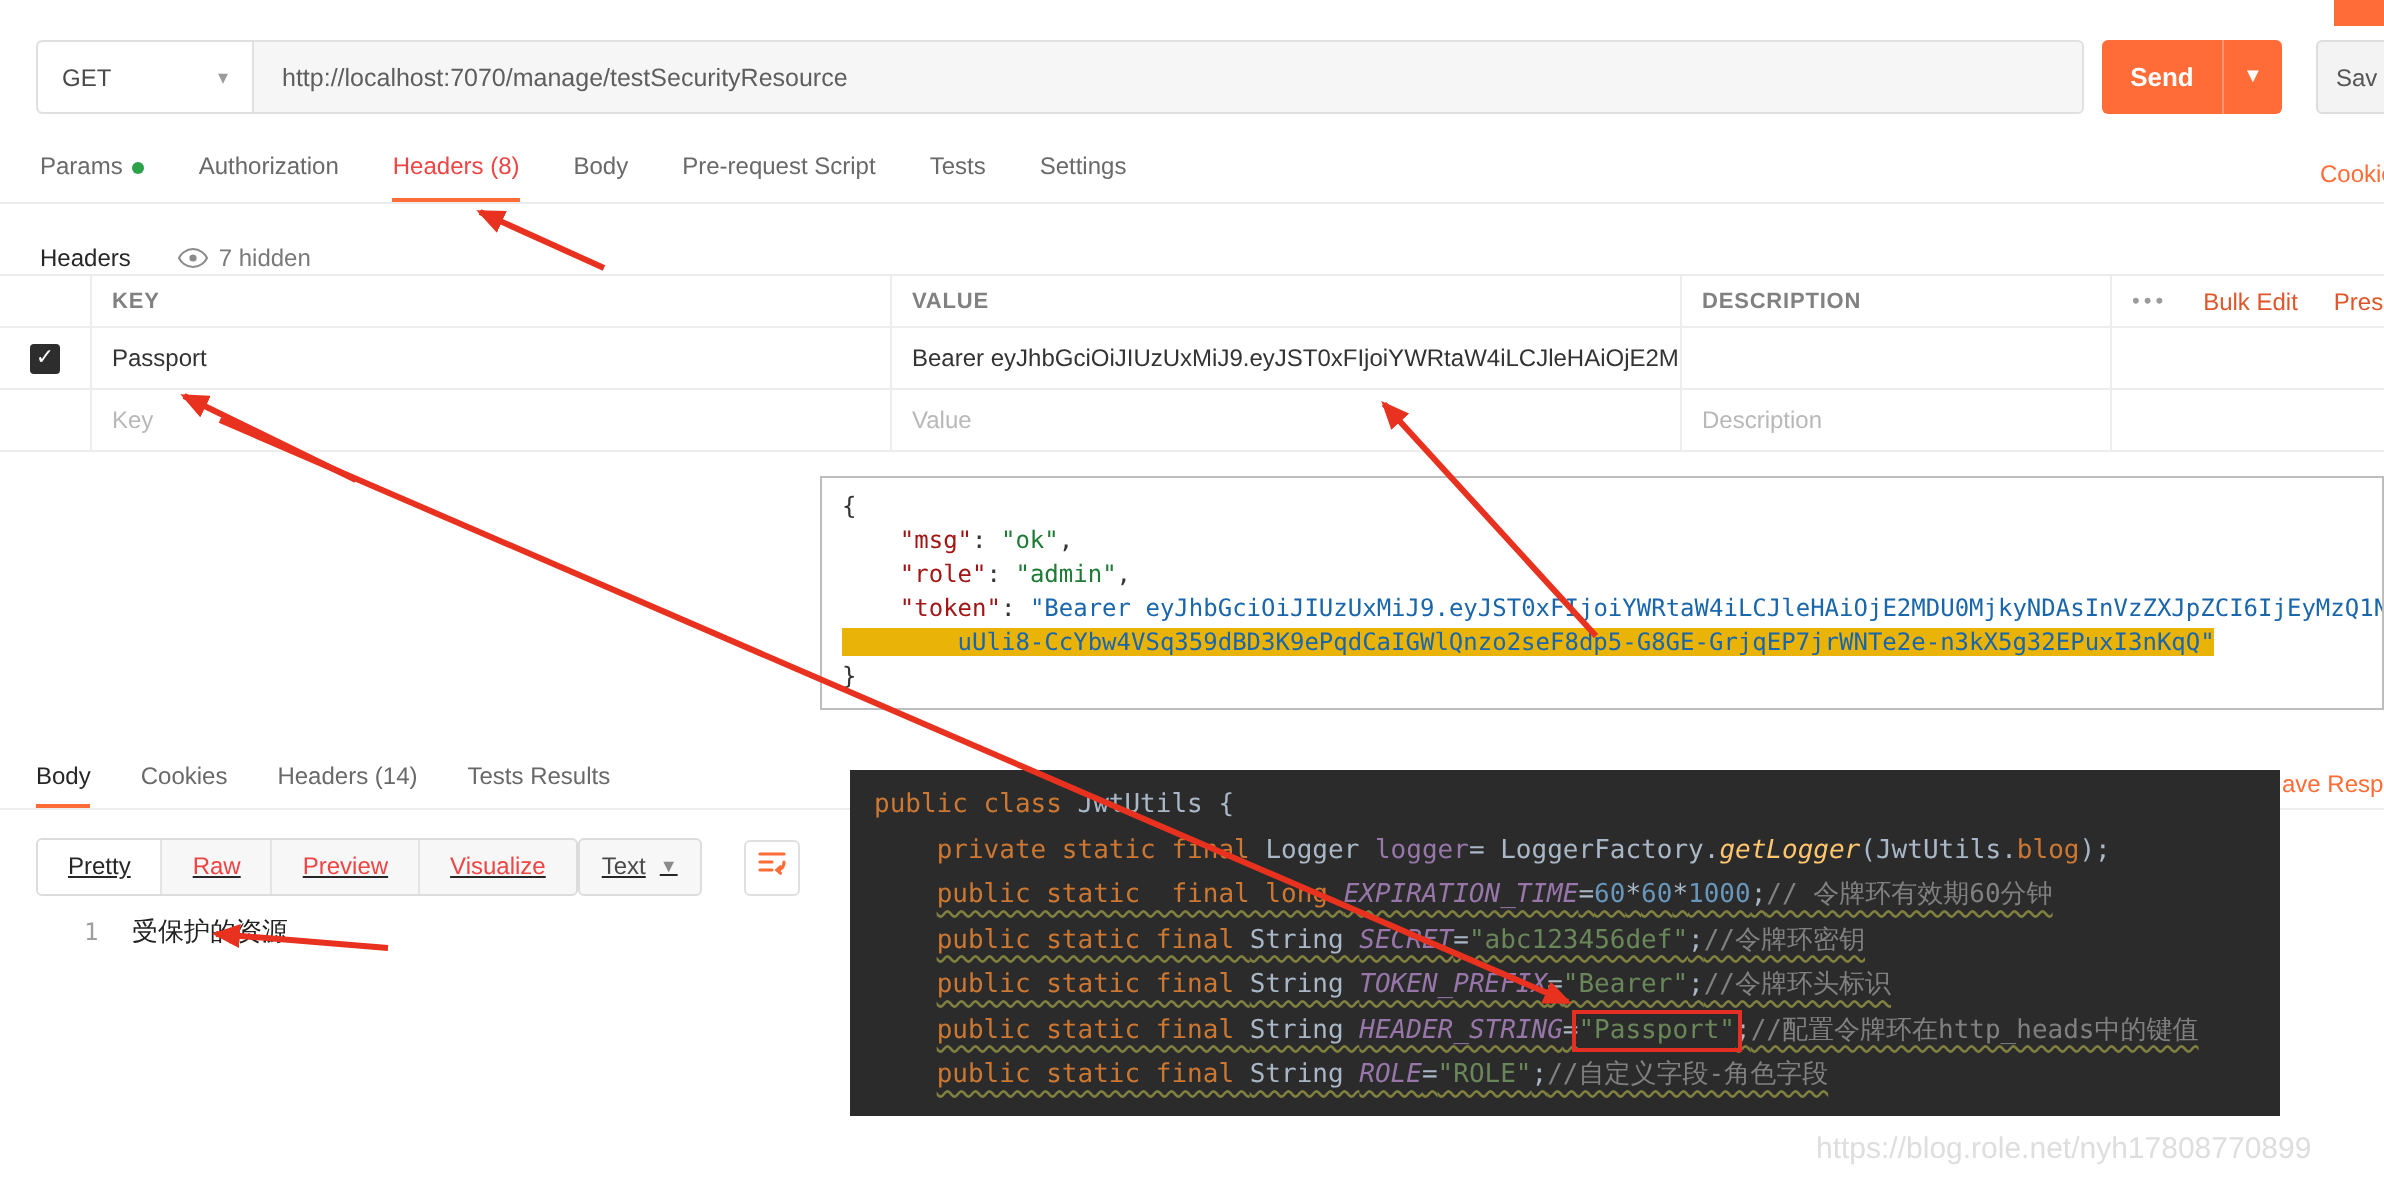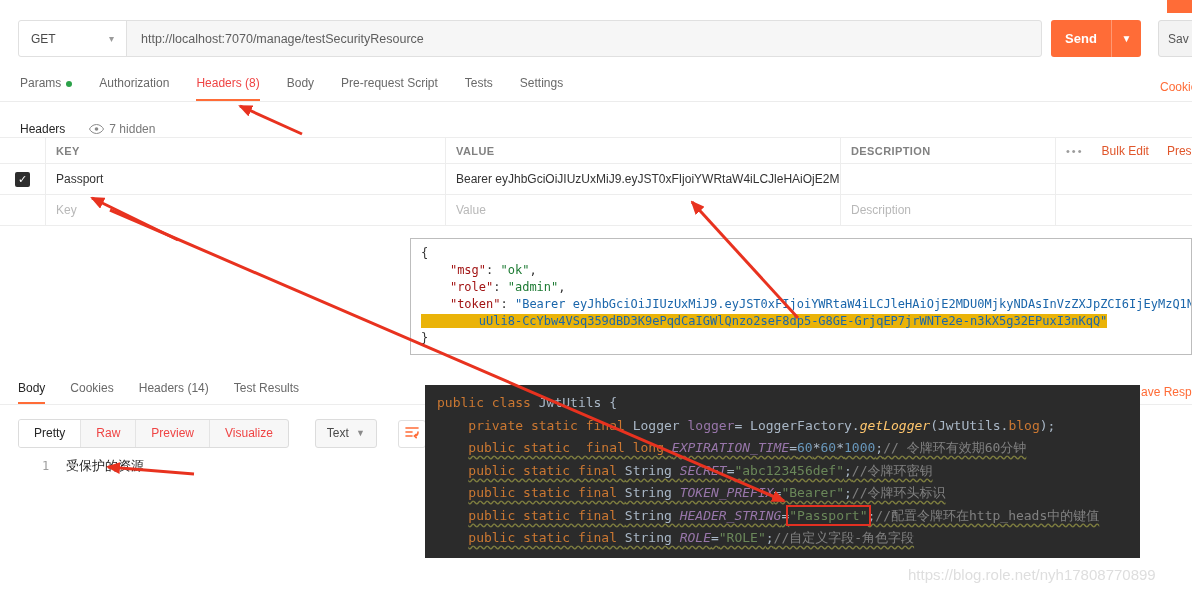--- a/index.html
+++ b/index.html
@@ -70,27 +70,27 @@
   .cl.hl span { background:#eab308; }
 
   
   .restabs { position:absolute; left:0; top:381px; width:100%; height:24px;
     border-bottom:1px solid #EDEDED; display:flex; gap:25px; padding-left:18px; }
   .restab { font-size:12px; color:#696969; padding-bottom:7px; cursor:pointer; white-space:nowrap; }
   .restab.active { color:#262626; border-bottom:2px solid #FF6C37; }
   .save-resp { position:absolute; left:1141px; top:385px; font-size:12px; color:#FF6C37;
     z-index:5; white-space:nowrap; cursor:pointer; }
 
-  .viewbar { position:absolute; left:18px; top:419px; height:29px; display:flex; align-items:center; }
+  .viewbar { position:absolute; left:18px; top:419px; height:29px; display:flex; align-items:center;text-decoration:underline; }
   .seg-group { display:flex; border:1px solid #DCDCDC; border-radius:3px; overflow:hidden; background:#F7F7F7; }
   .seg { padding:0 15px; line-height:27px; font-size:12px; color:#ef4444;
     border-right:1px solid #E4E4E4; cursor:pointer; white-space:nowrap; }
   .seg:last-child { border-right:none; }
   .seg.active { background:#FFF; color:#262626; }
-  .fmt { margin-left:26px; border:1px solid #DCDCDC; border-radius:3px; background:#F7F7F7;
+  .fmt { border:1px solid #DCDCDC; border-radius:3px; background:#F7F7F7;
     padding:0 11px; line-height:27px; font-size:12px; color:#4A4A4A; cursor:pointer;
     display:flex; gap:7px; }
   .fmt .caret { font-size:9px; color:#8A8A8A; }
   .wrapbtn { margin-left:21px; width:28px; height:28px; border:1px solid #E0E0E0;
     border-radius:3px; background:#fff; display:flex; align-items:center; justify-content:center; cursor:pointer; }
 
   .lineno { position:absolute; left:42px; top:459px; font-family:"DejaVu Sans Mono", monospace;
     font-size:12px; color:#9E9E9E; }
   .bodyline { position:absolute; left:66px; top:457px; font-size:13px; color:#222; }
 
@@ -184,21 +184,21 @@
     <div class="c2 ph">Value</div>
     <div class="c3 ph">Description</div>
     <div class="c4"></div>
   </div>
 </div>
 
 <div class="restabs">
   <span class="restab active">Body</span>
   <span class="restab">Cookies</span>
   <span class="restab">Headers (14)</span>
-  <span class="restab">Test Results</span>
+  <span class="restab">Tests Results</span>
 </div>
 <div class="save-resp">ave Resp</div>
 
 <div class="viewbar">
   <div class="seg-group">
     <span class="seg active">Pretty</span>
     <span class="seg">Raw</span>
     <span class="seg">Preview</span>
     <span class="seg">Visualize</span>
   </div>

